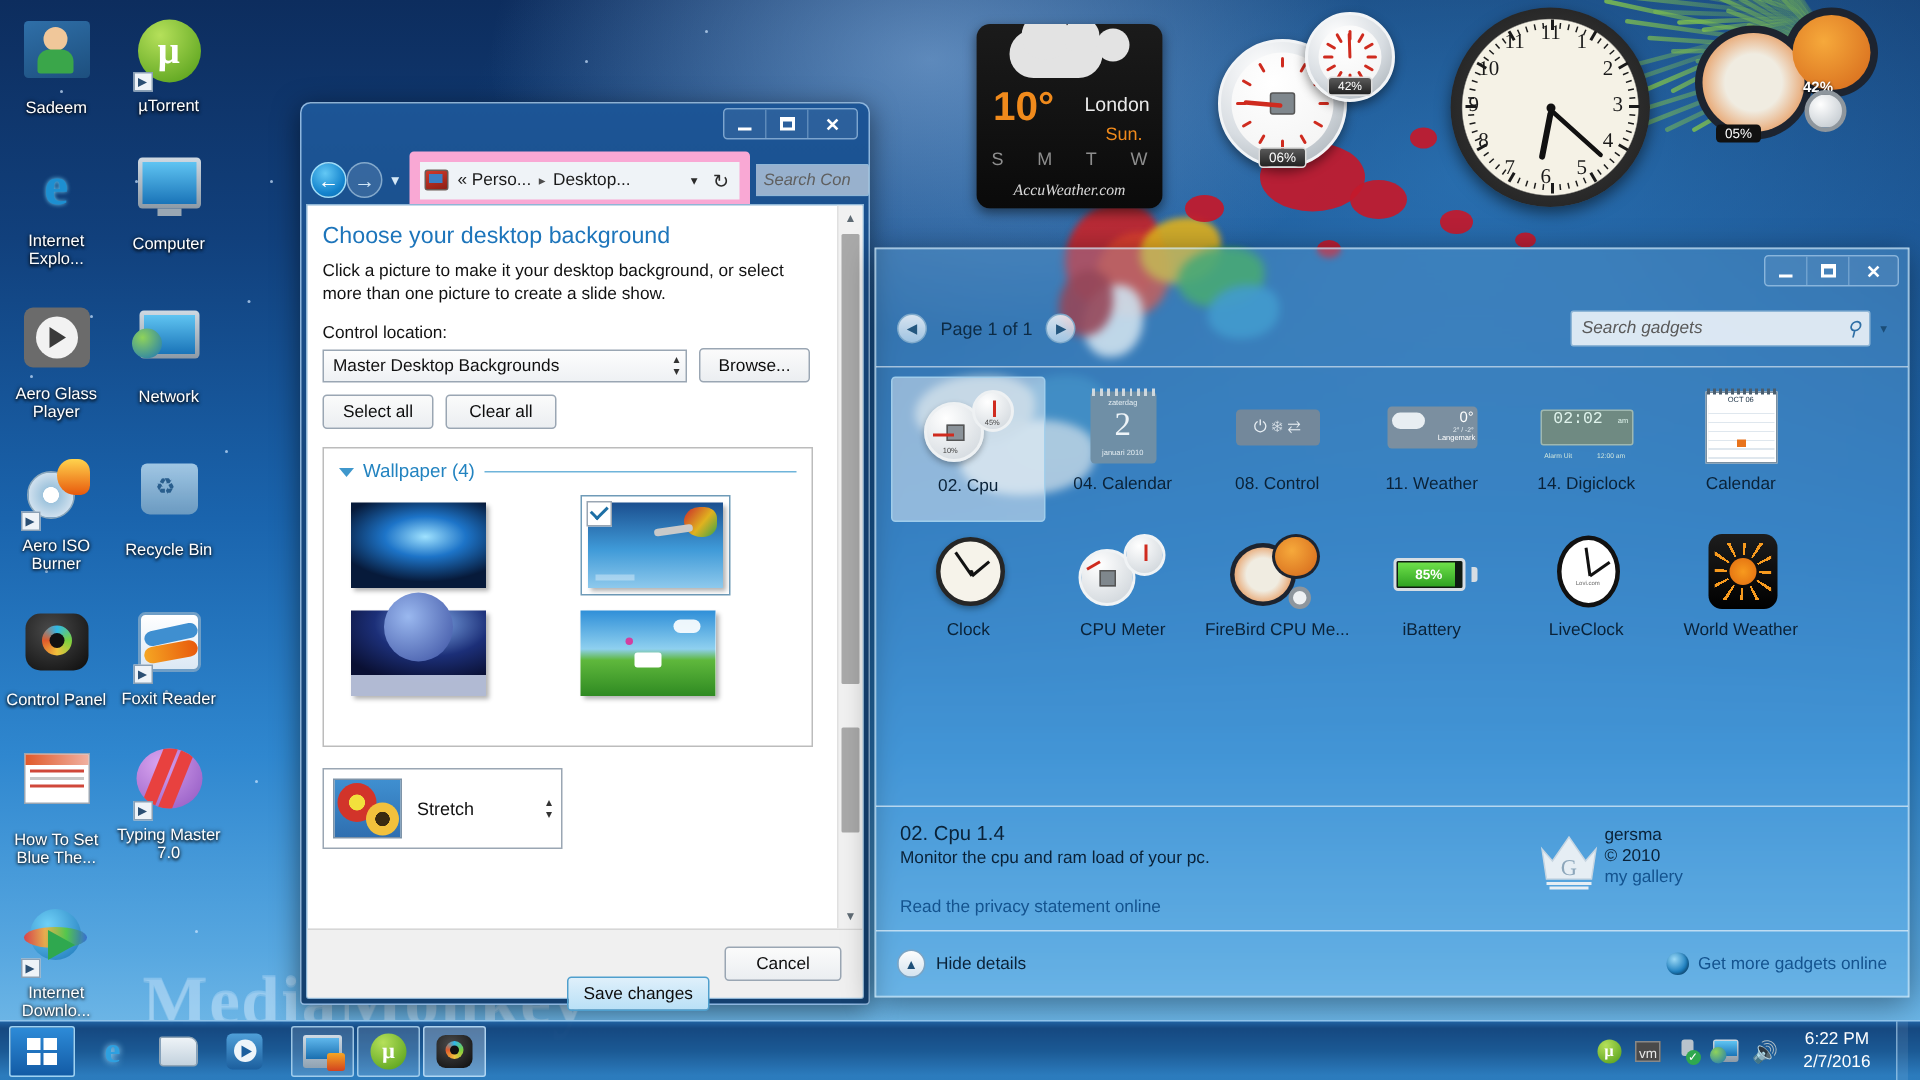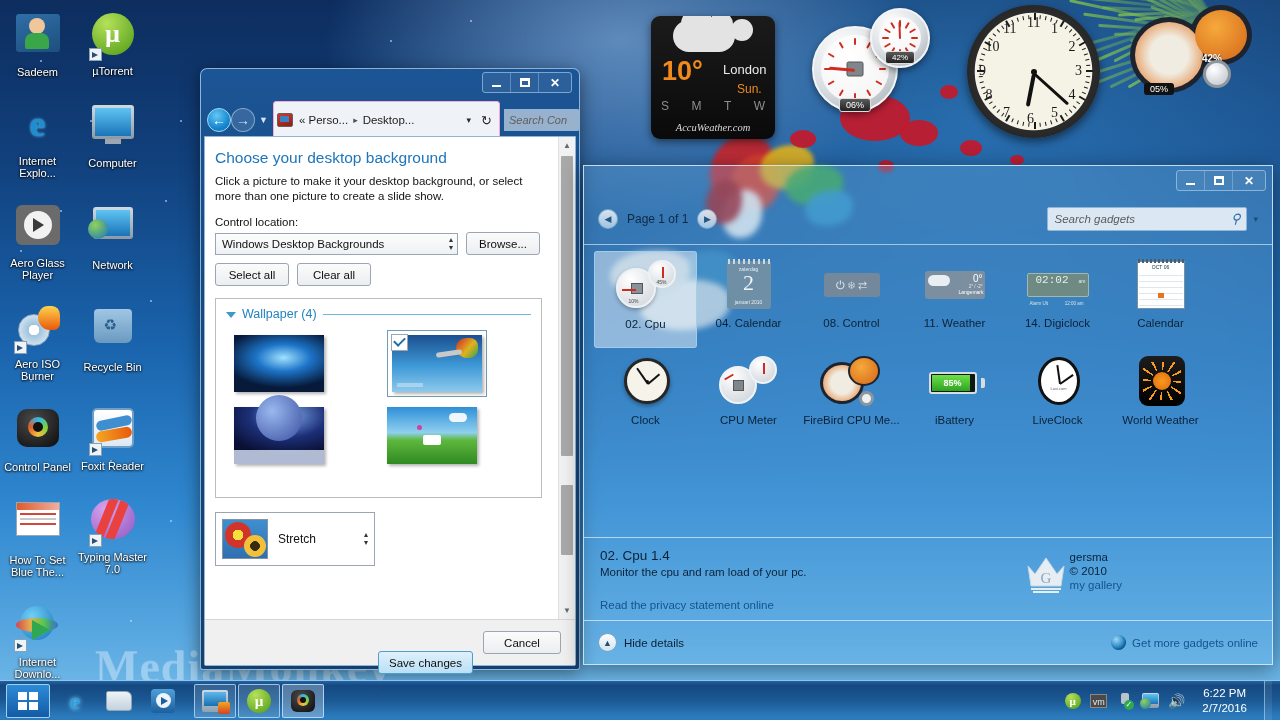--- a/index.html
+++ b/index.html
@@ -88,21 +88,21 @@
   #pers-nav{ position:absolute; left:0; top:36px; right:0; height:32px; display:flex; align-items:center; padding-left:7px; }
   .navcirc{
     width:24px;height:24px;border-radius:50%;display:flex;align-items:center;justify-content:center;
     font-size:14px; color:#fff;
   }
   .navcirc.back{ background:radial-gradient(circle at 40% 30%, #63c8f5, #1383cd 65%, #0e6bab); border:1px solid #9fdcf7; }
   .navcirc.fwd{ background:rgba(255,255,255,.12); border:1px solid rgba(210,235,250,.5); color:#cfe5f7;}
   .nav-caret{ margin:0 5px 0 4px; color:#d5e8f7; font-size:9px;}
   #addr-bar{
     flex:1; height:39px; margin-right:4px; background:rgba(255,255,255,.93);
-    border:1px solid #f9a8d4; border-radius:3px; display:flex; align-items:center;
+    border:7px solid #f9a8d4; border-radius:3px; display:flex; align-items:center;
     padding:0 3px; font-size:11.5px; color:#1b1b1b;
   }
   .addr-ico{
     width:16px;height:14px;border-radius:2px;
     background:linear-gradient(160deg,#cf3a2d,#8e1f14);
     border:1px solid #6d5b55; position:relative; margin-right:4px; flex:none;
   }
   .addr-ico:after{content:"";position:absolute;left:2px;top:2px;width:9px;height:6px;background:#3b7fc4;}
   .crumb{ padding:0 2px; white-space:nowrap;}
   .crumb-sep{ color:#4d4d4d; font-size:9px; padding:0 3px;}
@@ -515,21 +515,21 @@
 
   <div id="pers-body">
     <div id="pers-scrollarea">
       <div id="pers-content">
         <h1 class="h1">Choose your desktop background</h1>
         <p class="desc">Click a picture to make it your desktop background, or select more than one picture to create a slide show.</p>
 
         <div class="fieldlabel">Control location:</div>
         <div class="row">
           <div class="combo" style="width:243px;">
-            <span>Windows Desktop Backgrounds</span>
+            <span>Master Desktop Backgrounds</span>
             <span class="spin">▴<br>▾</span>
           </div>
           <div class="btn">Browse...</div>
         </div>
 
         <div class="row" style="margin-top:8px;">
           <div class="btn">Select all</div>
           <div class="btn">Clear all</div>
         </div>
 

